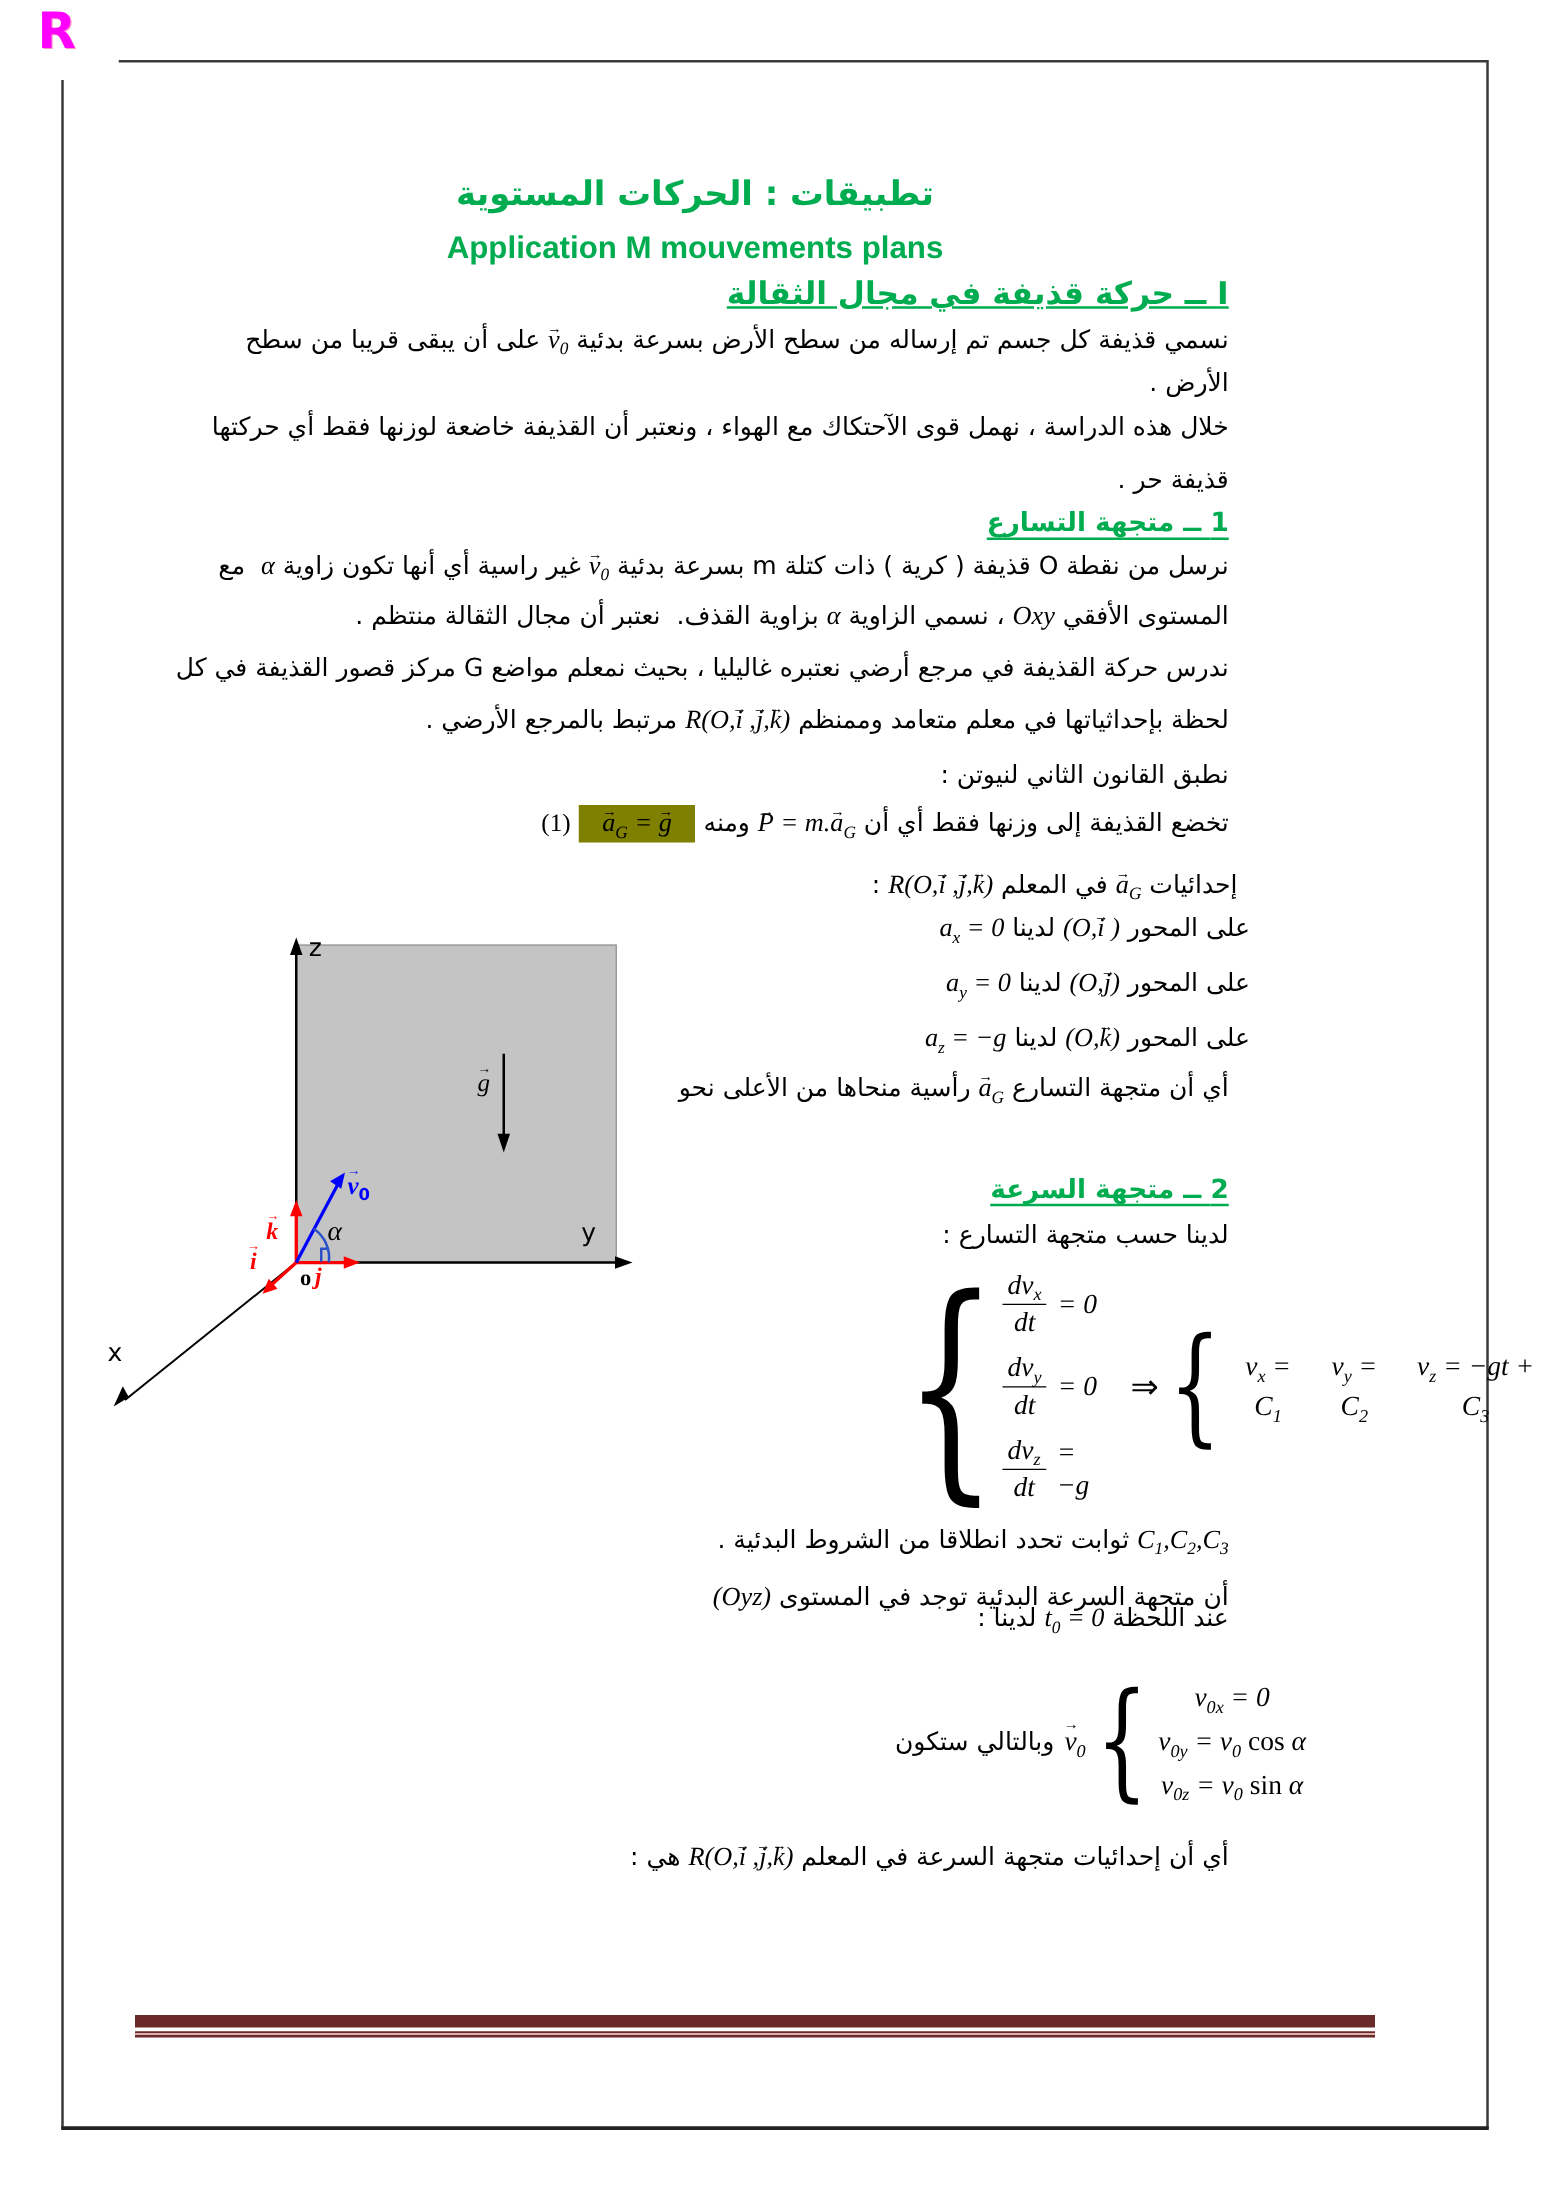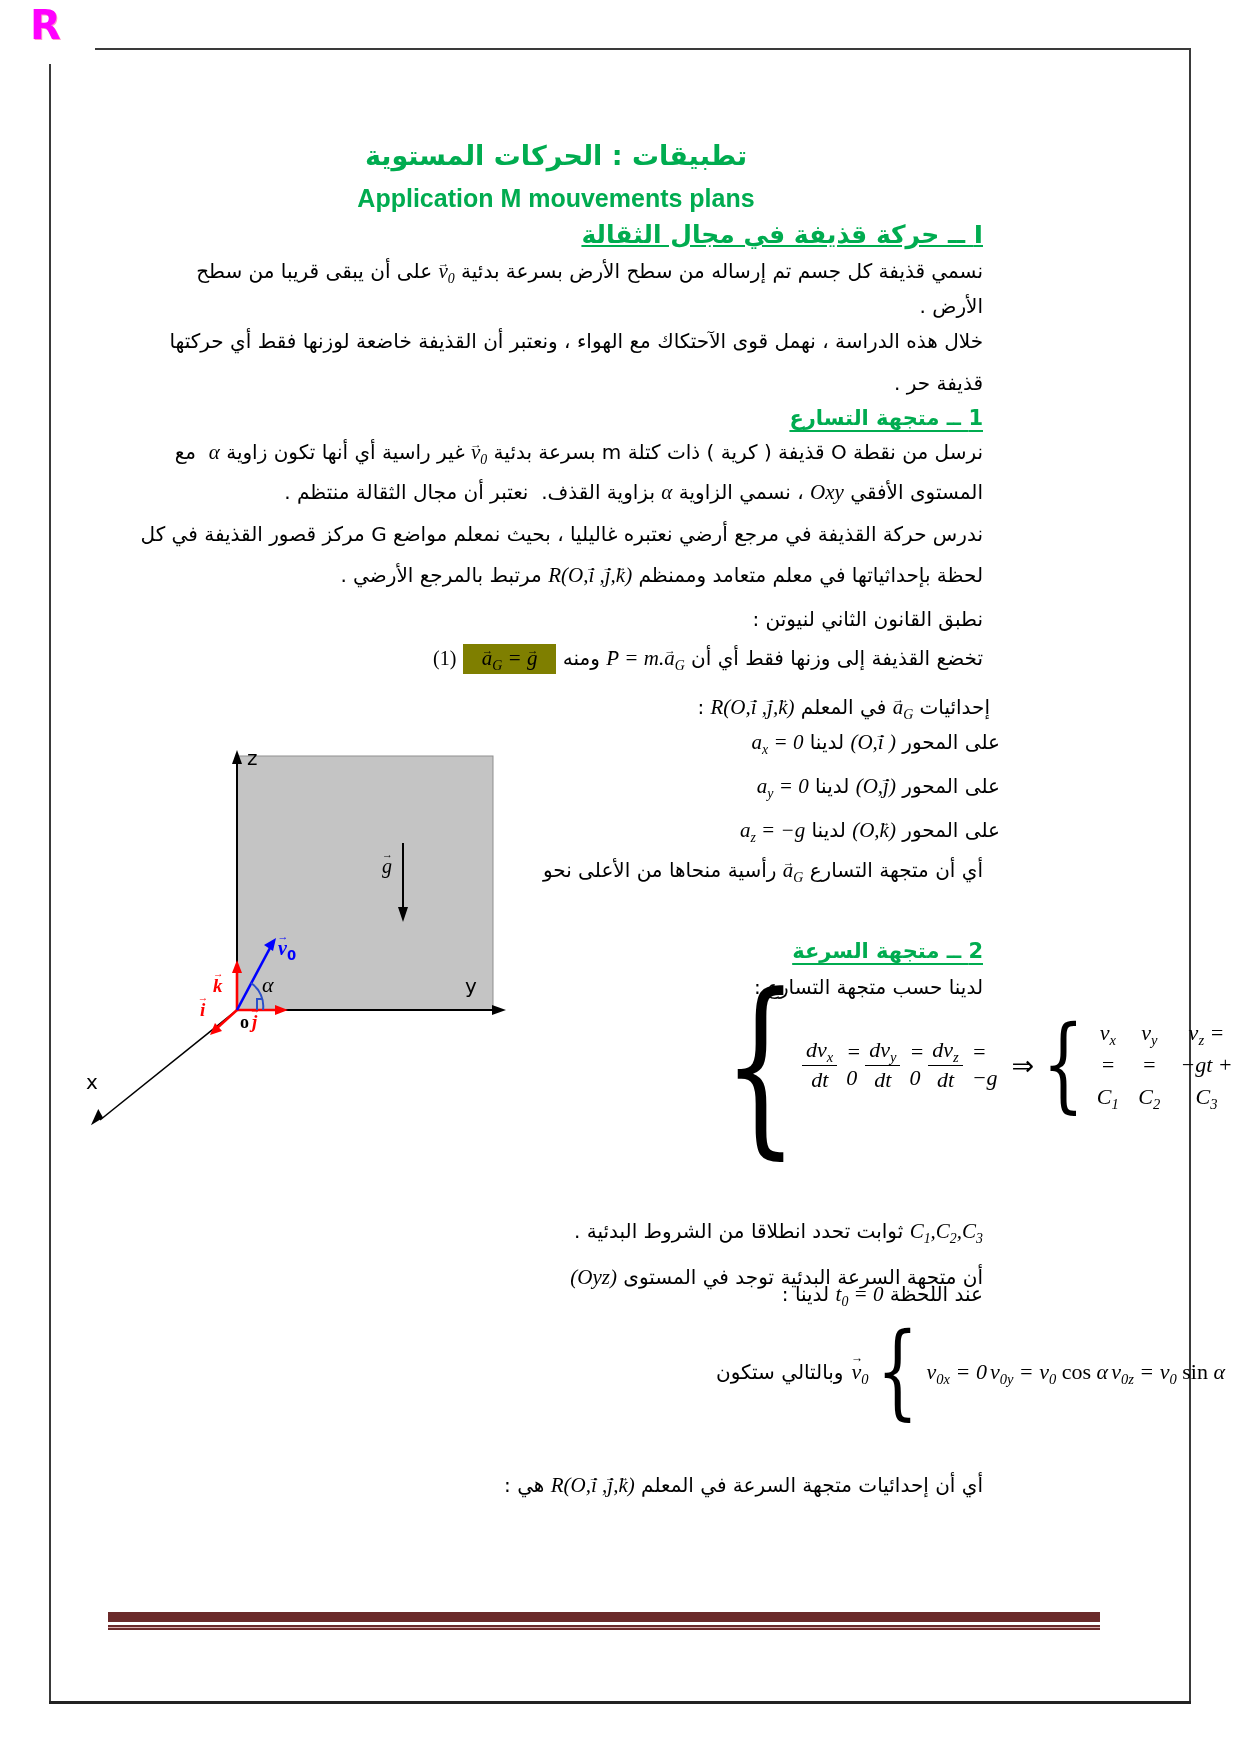--- a/index.html
+++ b/index.html
@@ -77,21 +77,21 @@
   <div class="line" style="top:724px; right:240px; line-height:36px;">على المحور <span class="m" dir="ltr">(O,<span class="vec">i</span> )</span> لدينا <span class="m" dir="ltr">a<sub>x</sub> = 0</span></div>
   <div class="line" style="top:768px; right:240px; line-height:36px;">على المحور <span class="m" dir="ltr">(O,<span class="vec">j</span>)</span> لدينا <span class="m" dir="ltr">a<sub>y</sub> = 0</span></div>
   <div class="line" style="top:812px; right:240px; line-height:36px;">على المحور <span class="m" dir="ltr">(O,<span class="vec">k</span>)</span> لدينا <span class="m" dir="ltr">a<sub>z</sub> = −g</span></div>
   <div class="line" style="top:855px; right:257px;">أي أن متجهة التسارع <span class="m" dir="ltr"><span class="vec">a</span><sub>G</sub></span> رأسية منحاها من الأعلى نحو</div>
 
   <div class="line green ul" style="top:936px; right:257px; font-size:21px;">2 ــ متجهة السرعة</div>
   <div class="line" style="top:972px; right:257px;">لدينا حسب متجهة التسارع :</div>
 
   <div class="abs" id="ode" style="left:723px; top:1012px; display:flex; align-items:center;">
     <span class="brace big">{</span>
-    <div style="display:flex; flex-direction:row; gap:4px; margin-left:4px;">
+    <div style="display:flex; flex-direction:column; gap:4px; margin-left:4px;">
       <div class="ode-row">
         <span class="frac">
             <span class="fnum">dv<sub>x</sub></span>
             <span class="fden">dt</span>
           </span>
         <span>= 0</span>
       </div>
       <div class="ode-row">
         <span class="frac">
             <span class="fnum">dv<sub>y</sub></span>
@@ -117,21 +117,21 @@
   </div>
 
   <div class="line" style="top:1214px; right:257px; line-height:34px;"><span class="m" dir="ltr">C<sub>1</sub>,C<sub>2</sub>,C<sub>3</sub></span> ثوابت تحدد انطلاقا من الشروط البدئية .</div>
   <div class="line" style="top:1260px; right:257px; line-height:34px;">أن متجهة السرعة البدئية توجد في المستوى <span class="m" dir="ltr">(Oyz)</span></div>
   <div class="line" style="top:1277px; right:257px; line-height:34px;">عند اللحظة <span class="m" dir="ltr">t<sub>0</sub> = 0</span> لدينا :</div>
 
   <div class="abs" style="left:716px; top:1342px; display:flex; align-items:center; gap:8px;">
     <span class="line" style="position:static; font-size:20px;">وبالتالي ستكون</span>
     <span class="m" style="font-size:22px;"><span class="vec">v</span><sub>0</sub></span>
     <span class="brace mid">{</span>
-    <div style="display:flex; flex-direction:row; gap:3px; align-items:center;">
+    <div style="display:flex; flex-direction:column; gap:3px; align-items:center;">
       <div class="vrow">v<sub>0x</sub> = 0</div>
       <div class="vrow">v<sub>0y</sub> = v<sub>0</sub> <span class="up">cos</span> α</div>
       <div class="vrow">v<sub>0z</sub> = v<sub>0</sub> <span class="up">sin</span> α</div>
     </div>
   </div>
 
   <div class="line" style="top:1468px; right:257px; line-height:34px;">أي أن إحدائيات متجهة السرعة في المعلم <span class="m" dir="ltr">R(O,<span class="vec">i</span> ,<span class="vec">j</span>,<span class="vec">k</span>)</span> هي :</div>
 
   <div class="abs" style="left:108px; top:1612px; width:992px; height:10px; background:#6B2A2A;"></div>
   <div class="abs" style="left:108px; top:1625px; width:992px; height:5px;

